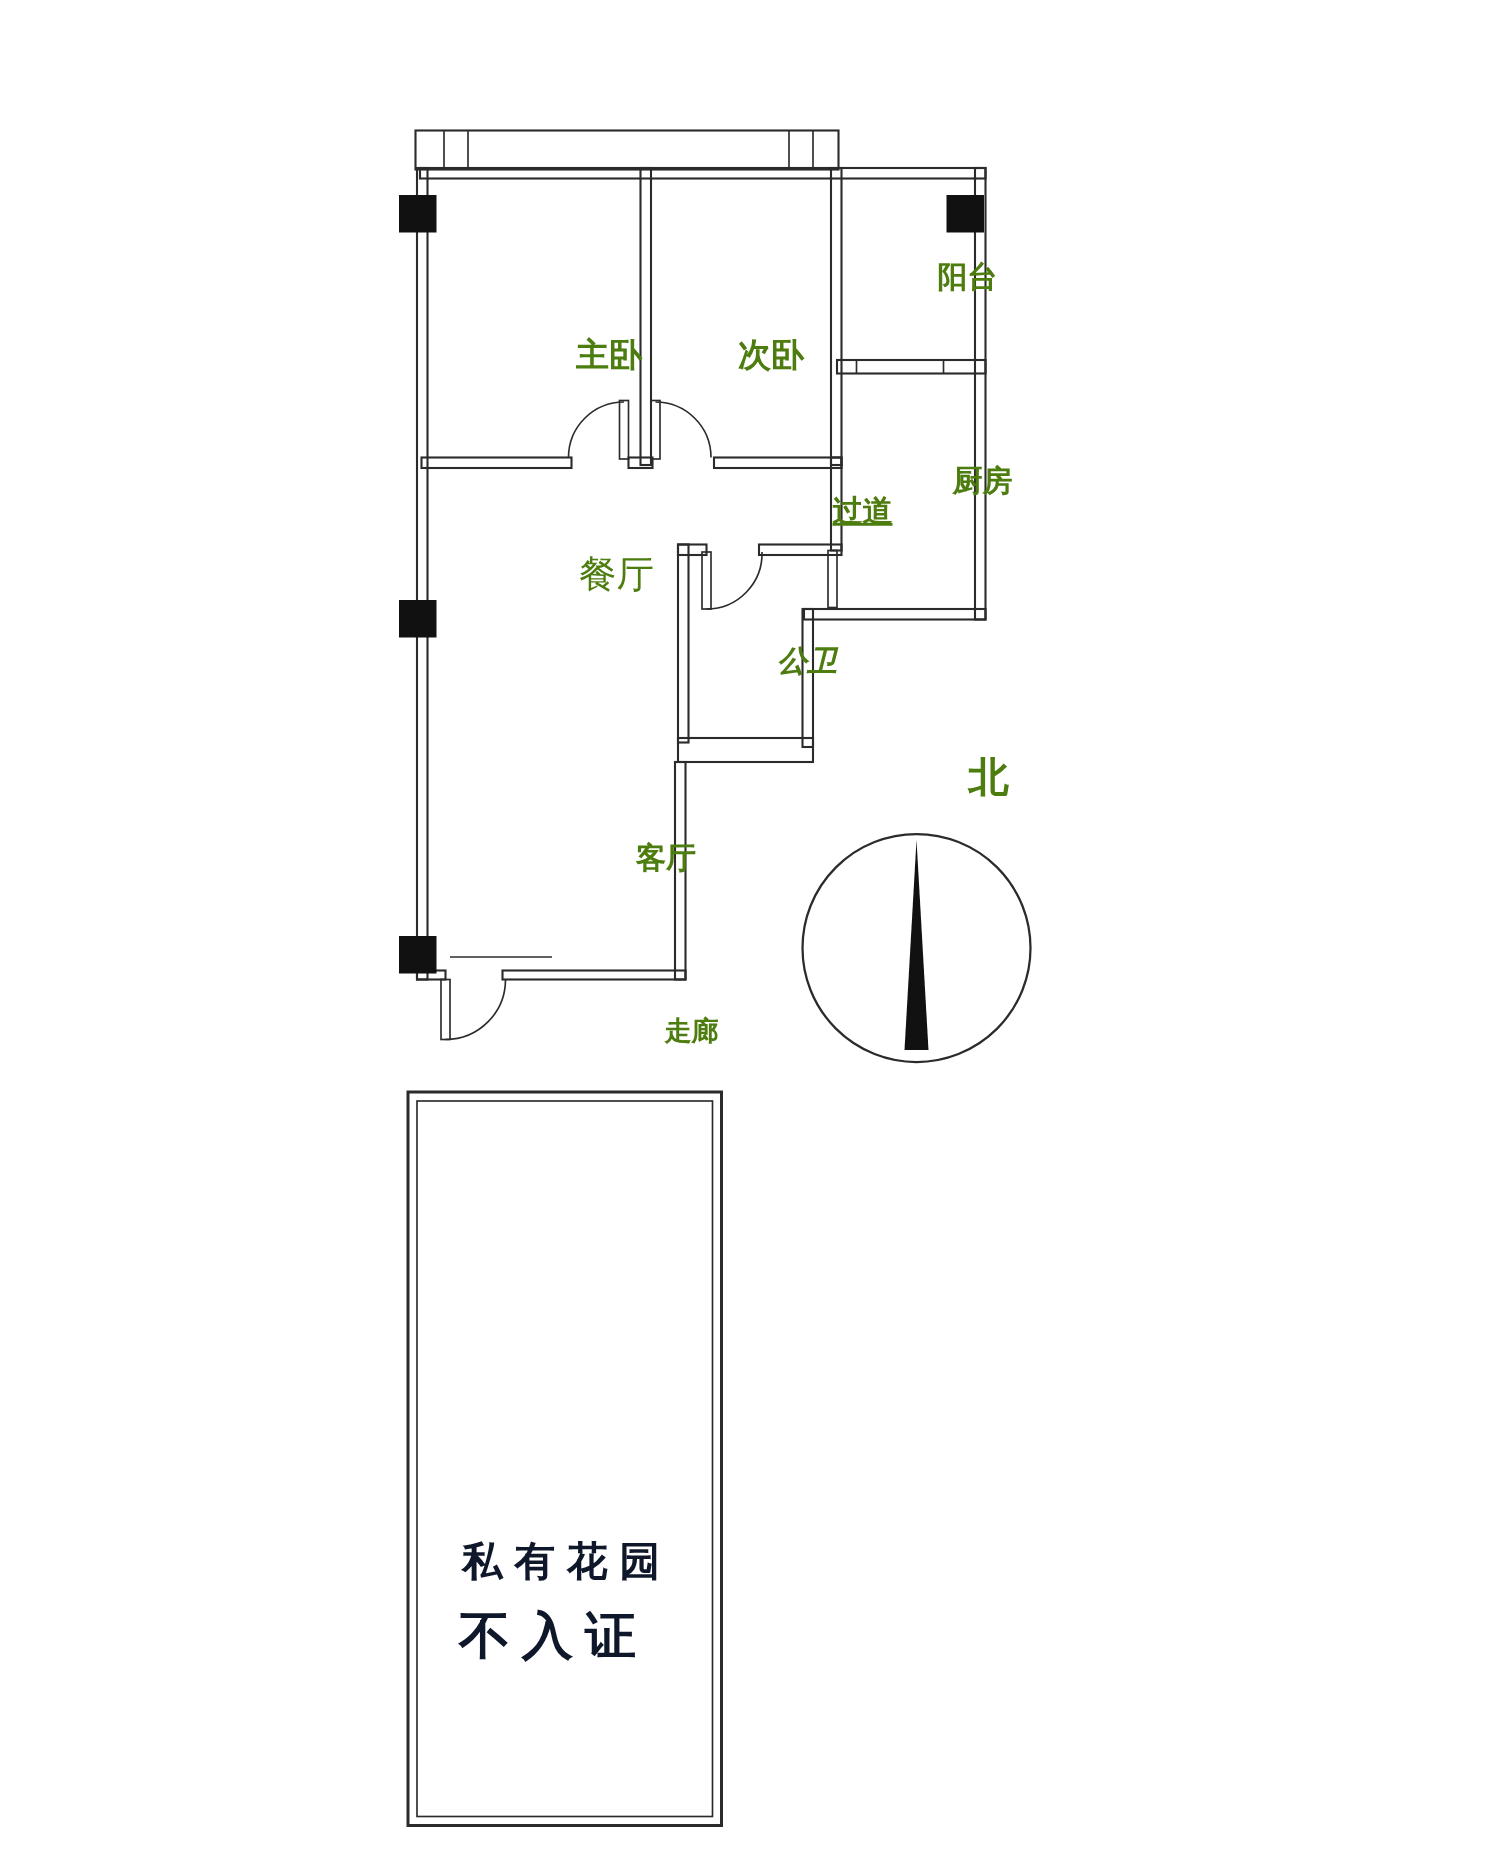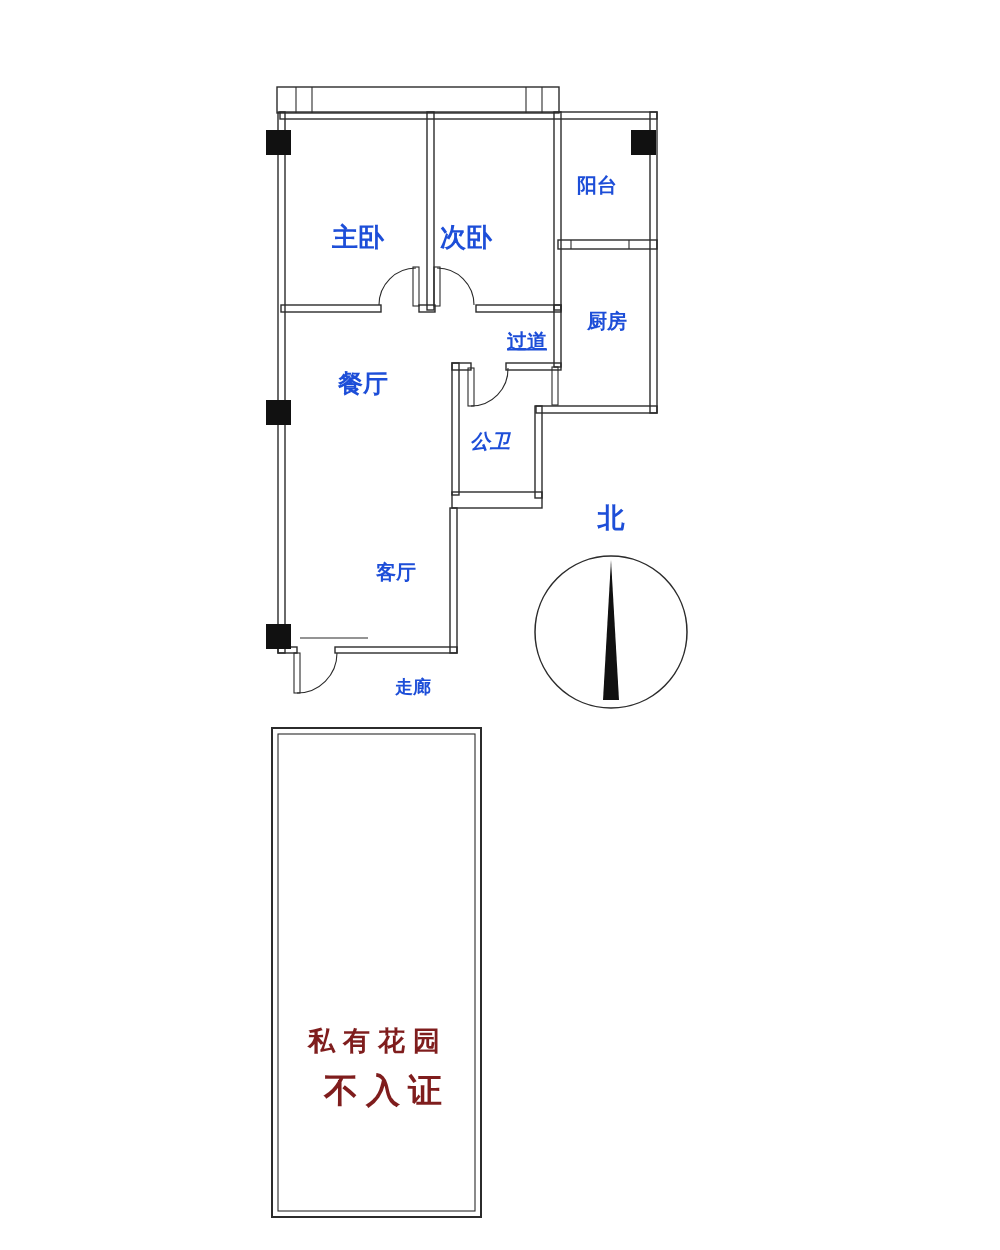--- a/index.html
+++ b/index.html
@@ -24,32 +24,33 @@
     stroke: #2b2b2b;
     fill: none;
     stroke-width: 1.4;
   }
   .plan .thin { stroke-width: 1.1; }
   .plan .solid { fill: #111111; stroke: none; }
   .plan .outer { stroke-width: 2; }
   .lbl {
     position: absolute;
     transform: translate(-50%, -50%);
-    color: #1d4ed8;
+    color: #4d7c0f;
     font-size: 20px;
     font-weight: 600;
     white-space: nowrap;
+    margin-left: 48px;
   }
   .lbl-left {
     position: absolute;
-    color: #7f1d1d;
+    color: #0f172a;
     white-space: nowrap;
   }
-  .sz-bedroom { font-size: 26px; }
-  .sz-dining  { font-size: 25px; font-weight: 700; }
+  .sz-bedroom { font-size: 22px; }
+  .sz-dining  { font-size: 25px; font-weight: 400; }
   .sz-corridor{ font-size: 18px; }
   .sz-north   { font-size: 27px; font-weight: 700; }
   .sz-garden1 { font-size: 27px; font-weight: 700; letter-spacing: 8px; }
   .sz-garden2 { font-size: 34px; font-weight: 600; letter-spacing: 8px; }
 </style>
 </head>
 <body>
 
 <div class="canvas">
 
@@ -144,15 +145,15 @@
   <div class="lbl" style="left:490px; top:441px;font-style:italic;">公卫</div>
 
   <div class="lbl" style="left:396px; top:572px;">客厅</div>
 
   <div class="lbl sz-corridor" style="left:413px; top:687px;">走廊</div>
 
   <div class="lbl sz-north" style="left:611px; top:518px;">北</div>
 
   <div class="lbl-left sz-garden1" style="left:308px; top:1023px;">私有花园</div>
 
-  <div class="lbl-left sz-garden2" style="left:306px; top:1068px;margin-left:18px;">不入证</div>
+  <div class="lbl-left sz-garden2" style="left:306px; top:1068px;">不入证</div>
 
 </div>
 
 </body></html>

